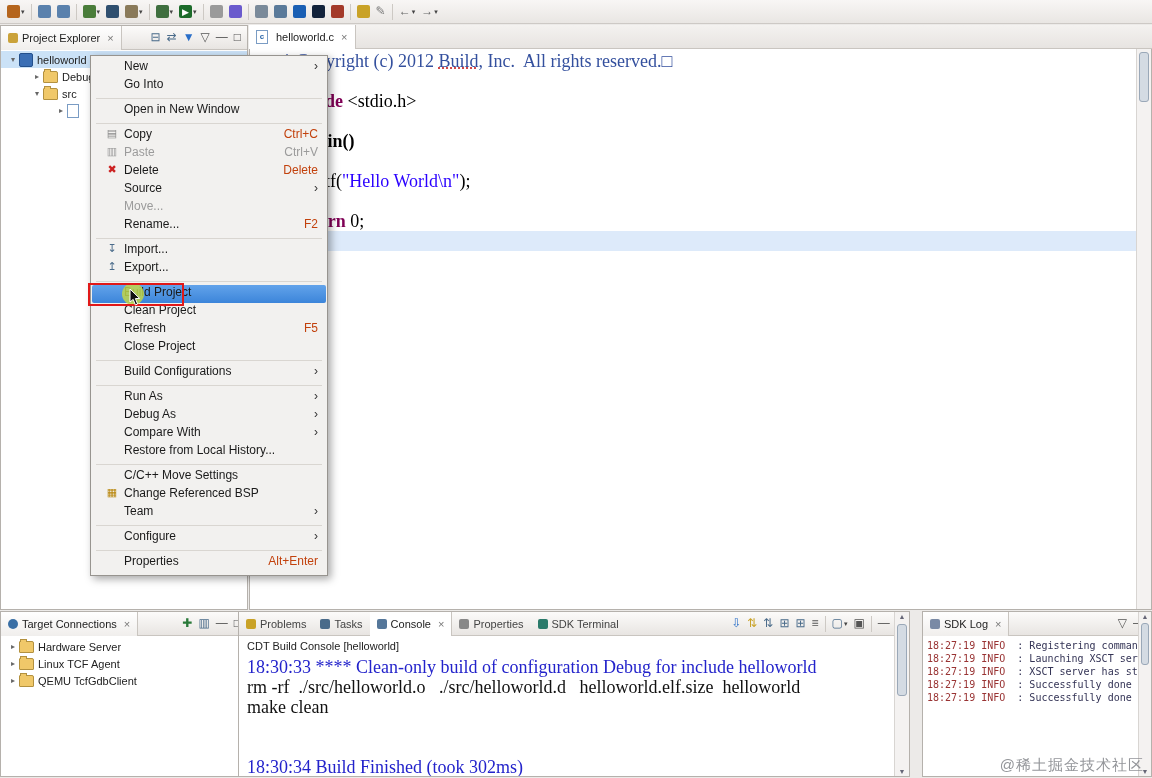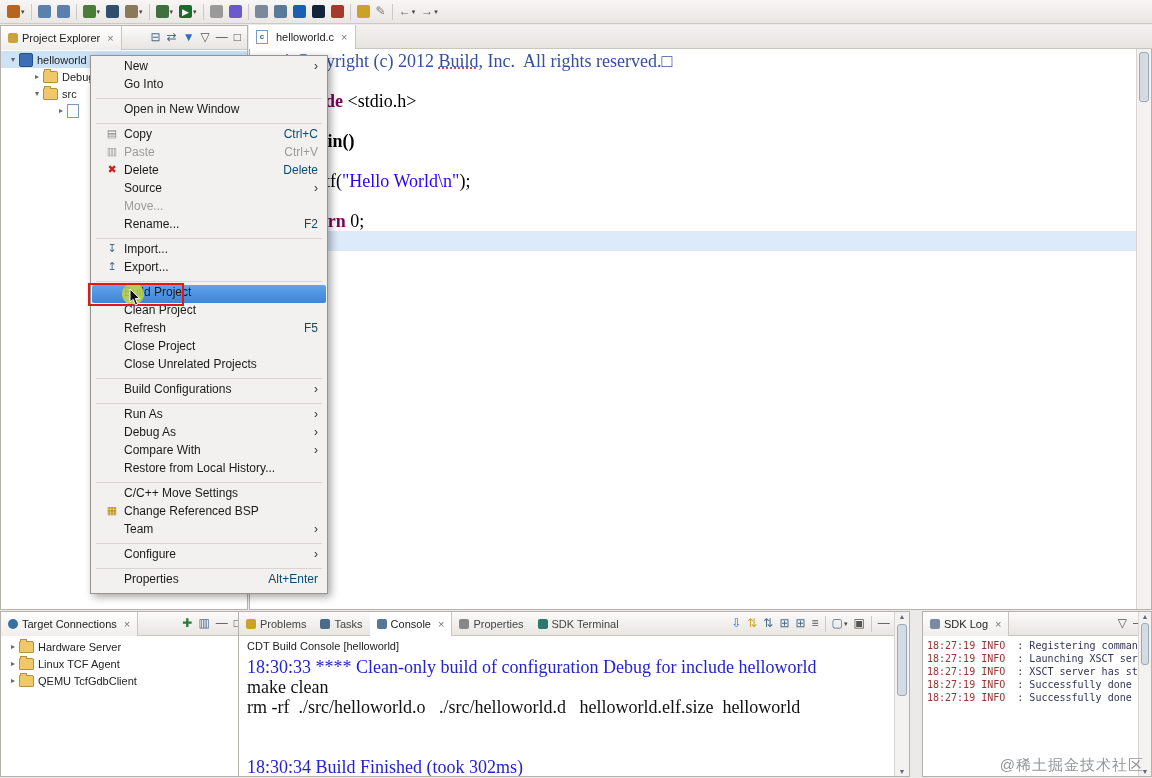--- a/index.html
+++ b/index.html
@@ -49,21 +49,21 @@
   .vthumb{position:absolute;left:2px;right:2px;background:#d4dbe3;border:1px solid #9aa8b8;border-radius:3px;}
   .sarrow{position:absolute;left:0;width:100%;text-align:center;font-size:7px;color:#667;}
 
   
   #context-menu{position:absolute;left:90px;top:55px;width:238px;background:#f2f1ef;border:1px solid #97948f;box-shadow:3px 3px 8px rgba(0,0,0,.35);padding:3px 1px;z-index:50;box-sizing:border-box;}
   .mi{position:relative;display:flex;height:18px;padding:0 8px 0 12px;font-size:12px;color:#1a1a1a;white-space:nowrap;}
   .mi.sel{background:linear-gradient(#62a3ea,#3c85da);border-radius:2px;}
   .mi.dis .mlb,.mi.dis .msc{color:#9b9b9b;}
   .mic{width:16px;text-align:center;font-size:11px;margin-right:4px;flex:none;}
   .mlb{flex:none;}
-  .msc{margin-left:auto;color:#0c4a6e;}
+  .msc{margin-left:auto;color:#c2410c;}
   .mar{margin-left:auto;color:#333;font-size:12px;}
   .msep{height:1px;background:#d9d6d1;margin:3px 4px;}
   .redbox{position:absolute;left:-4px;top:-2px;width:92px;height:19px;border:2px solid #e11818;z-index:4;pointer-events:none;}
   .blob{position:absolute;left:30px;top:-2px;width:22px;height:22px;border-radius:50%;background:rgba(193,214,74,.85);z-index:2;}
   .curs{position:absolute;left:37px;top:4px;z-index:5;}
 
   
   #bottom-left{left:0;top:611px;width:248px;height:166px;}
   #bottom-center{left:238px;top:611px;width:672px;height:166px;}
   #bottom-right{left:922px;top:611px;width:230px;height:166px;}
@@ -330,22 +330,22 @@
           </span>
           <span class="tbi">
             <span class="gl" style="color: rgb(85, 85, 85);">□</span>
           </span>
         </div>
       </div>
     <div style="position:absolute;left:0;right:15px;top:25px;bottom:0;overflow:hidden;">
       <div class="console-header">CDT Build Console [helloworld]</div>
       <div id="console-lines">
           <div class="console-line c-blue">18:30:33 **** Clean-only build of configuration Debug for include helloworld</div>
+          <div class="console-line c-black">rm -rf  ./src/helloworld.o   ./src/helloworld.d   helloworld.elf.size  helloworld</div>
           <div class="console-line c-black">make clean</div>
-          <div class="console-line c-black">rm -rf  ./src/helloworld.o   ./src/helloworld.d   helloworld.elf.size  helloworld</div>
           <div class="console-line c-black"></div>
           <div class="console-line c-black"></div>
           <div class="console-line c-blue">18:30:34 Build Finished (took 302ms)</div>
         </div>
     </div>
     <div class="vscroll">
       <div class="sarrow" style="top:1px;">▲</div>
       <div class="vthumb" style="top:12px;height:70px;"></div>
       <div class="sarrow" style="bottom:1px;">▼</div>
     </div>
@@ -451,24 +451,20 @@
       </div>
       <div class="mi">
         <span class="mic"></span>
         <span class="mlb">Refresh</span>
         <span class="msc">F5</span>
       </div>
       <div class="mi">
         <span class="mic"></span>
         <span class="mlb">Close Project</span>
       </div>
-      <div class="mi">
-        <span class="mic"></span>
-        <span class="mlb">Close Unrelated Projects</span>
-      </div>
       <div class="msep"></div>
       <div class="mi">
         <span class="mic"></span>
         <span class="mlb">Build Configurations</span>
         <span class="mar">›</span>
       </div>
       <div class="msep"></div>
       <div class="mi">
         <span class="mic"></span>
         <span class="mlb">Run As</span>

